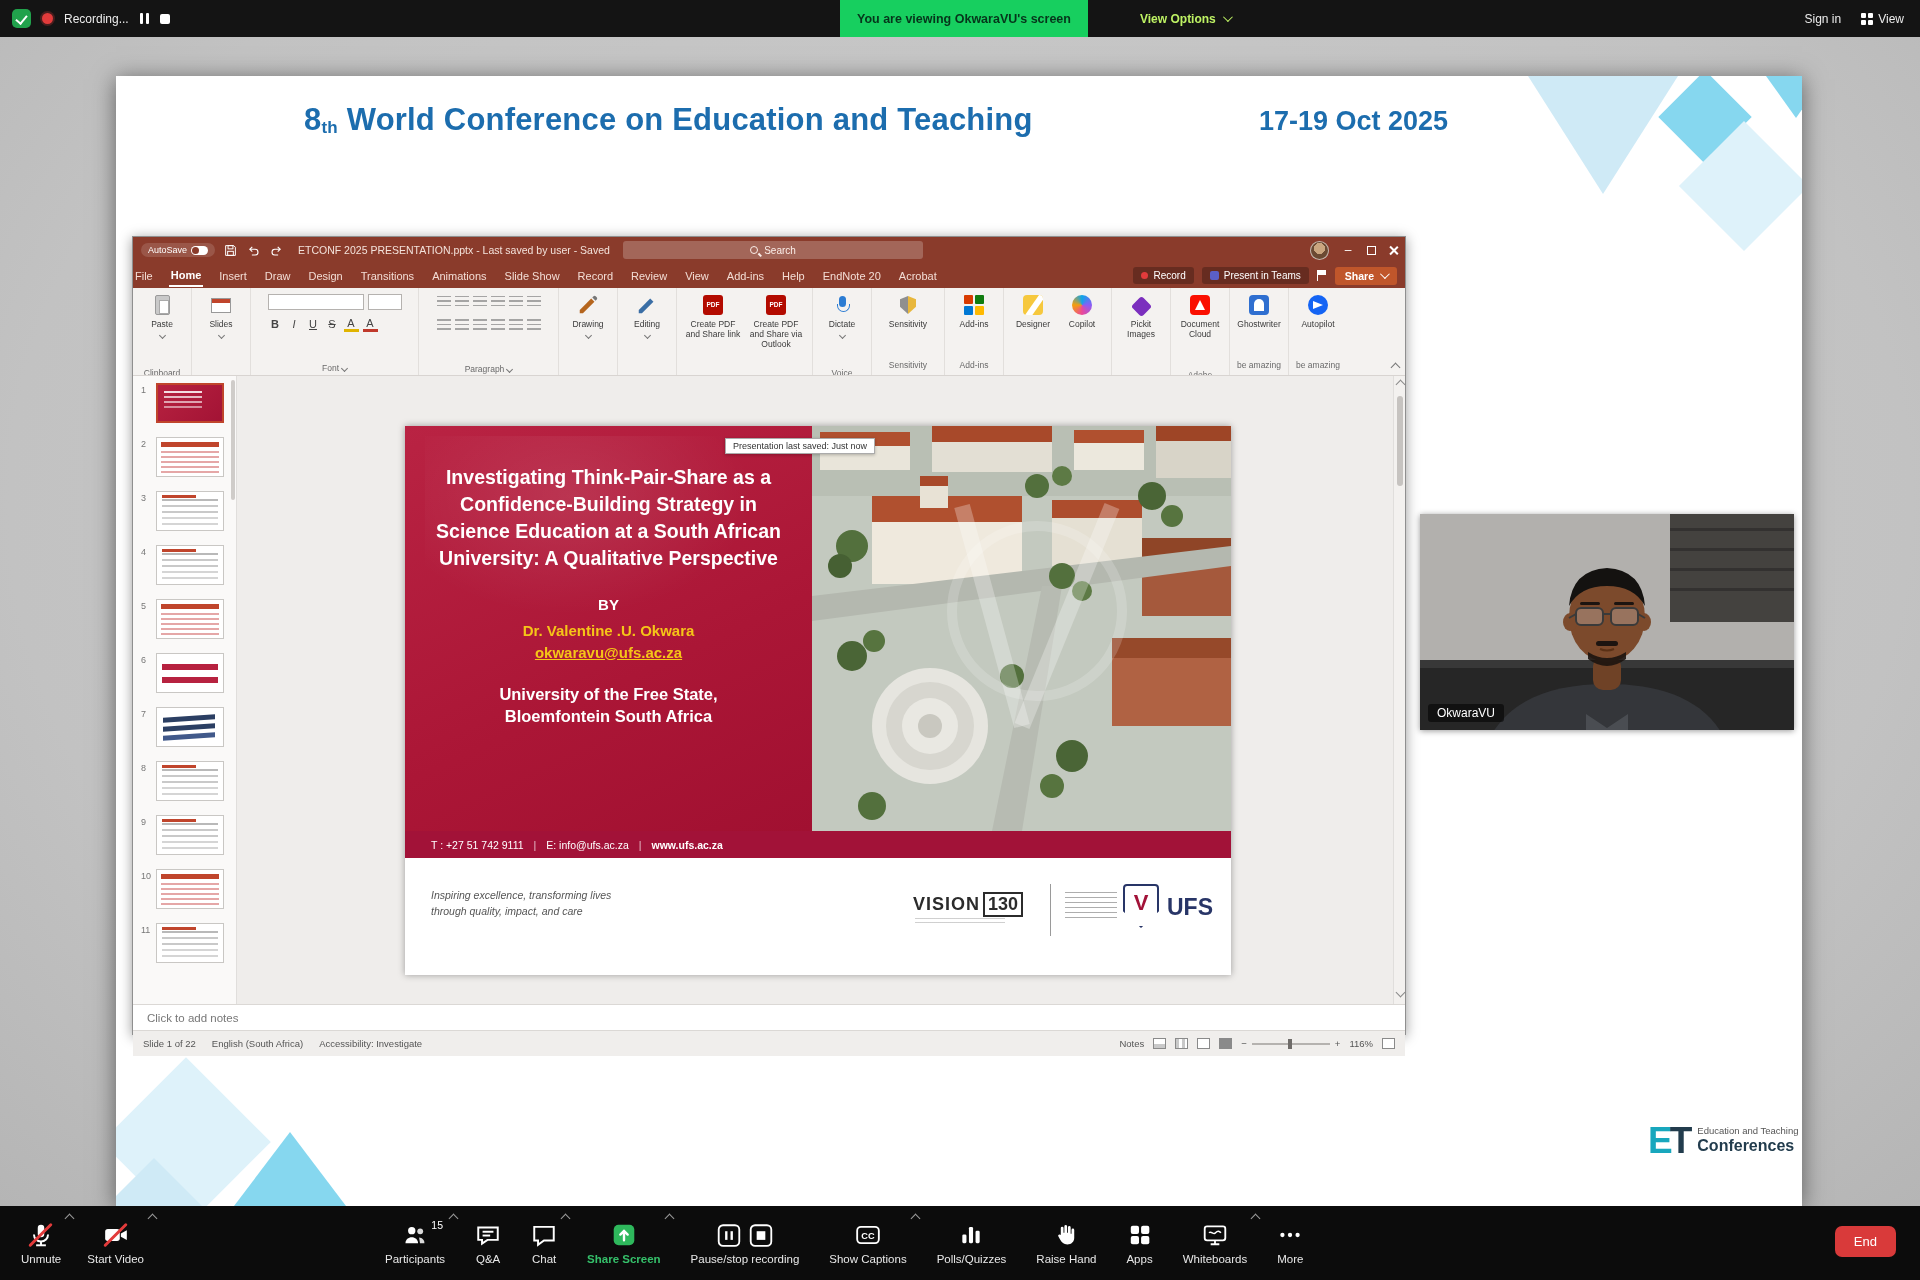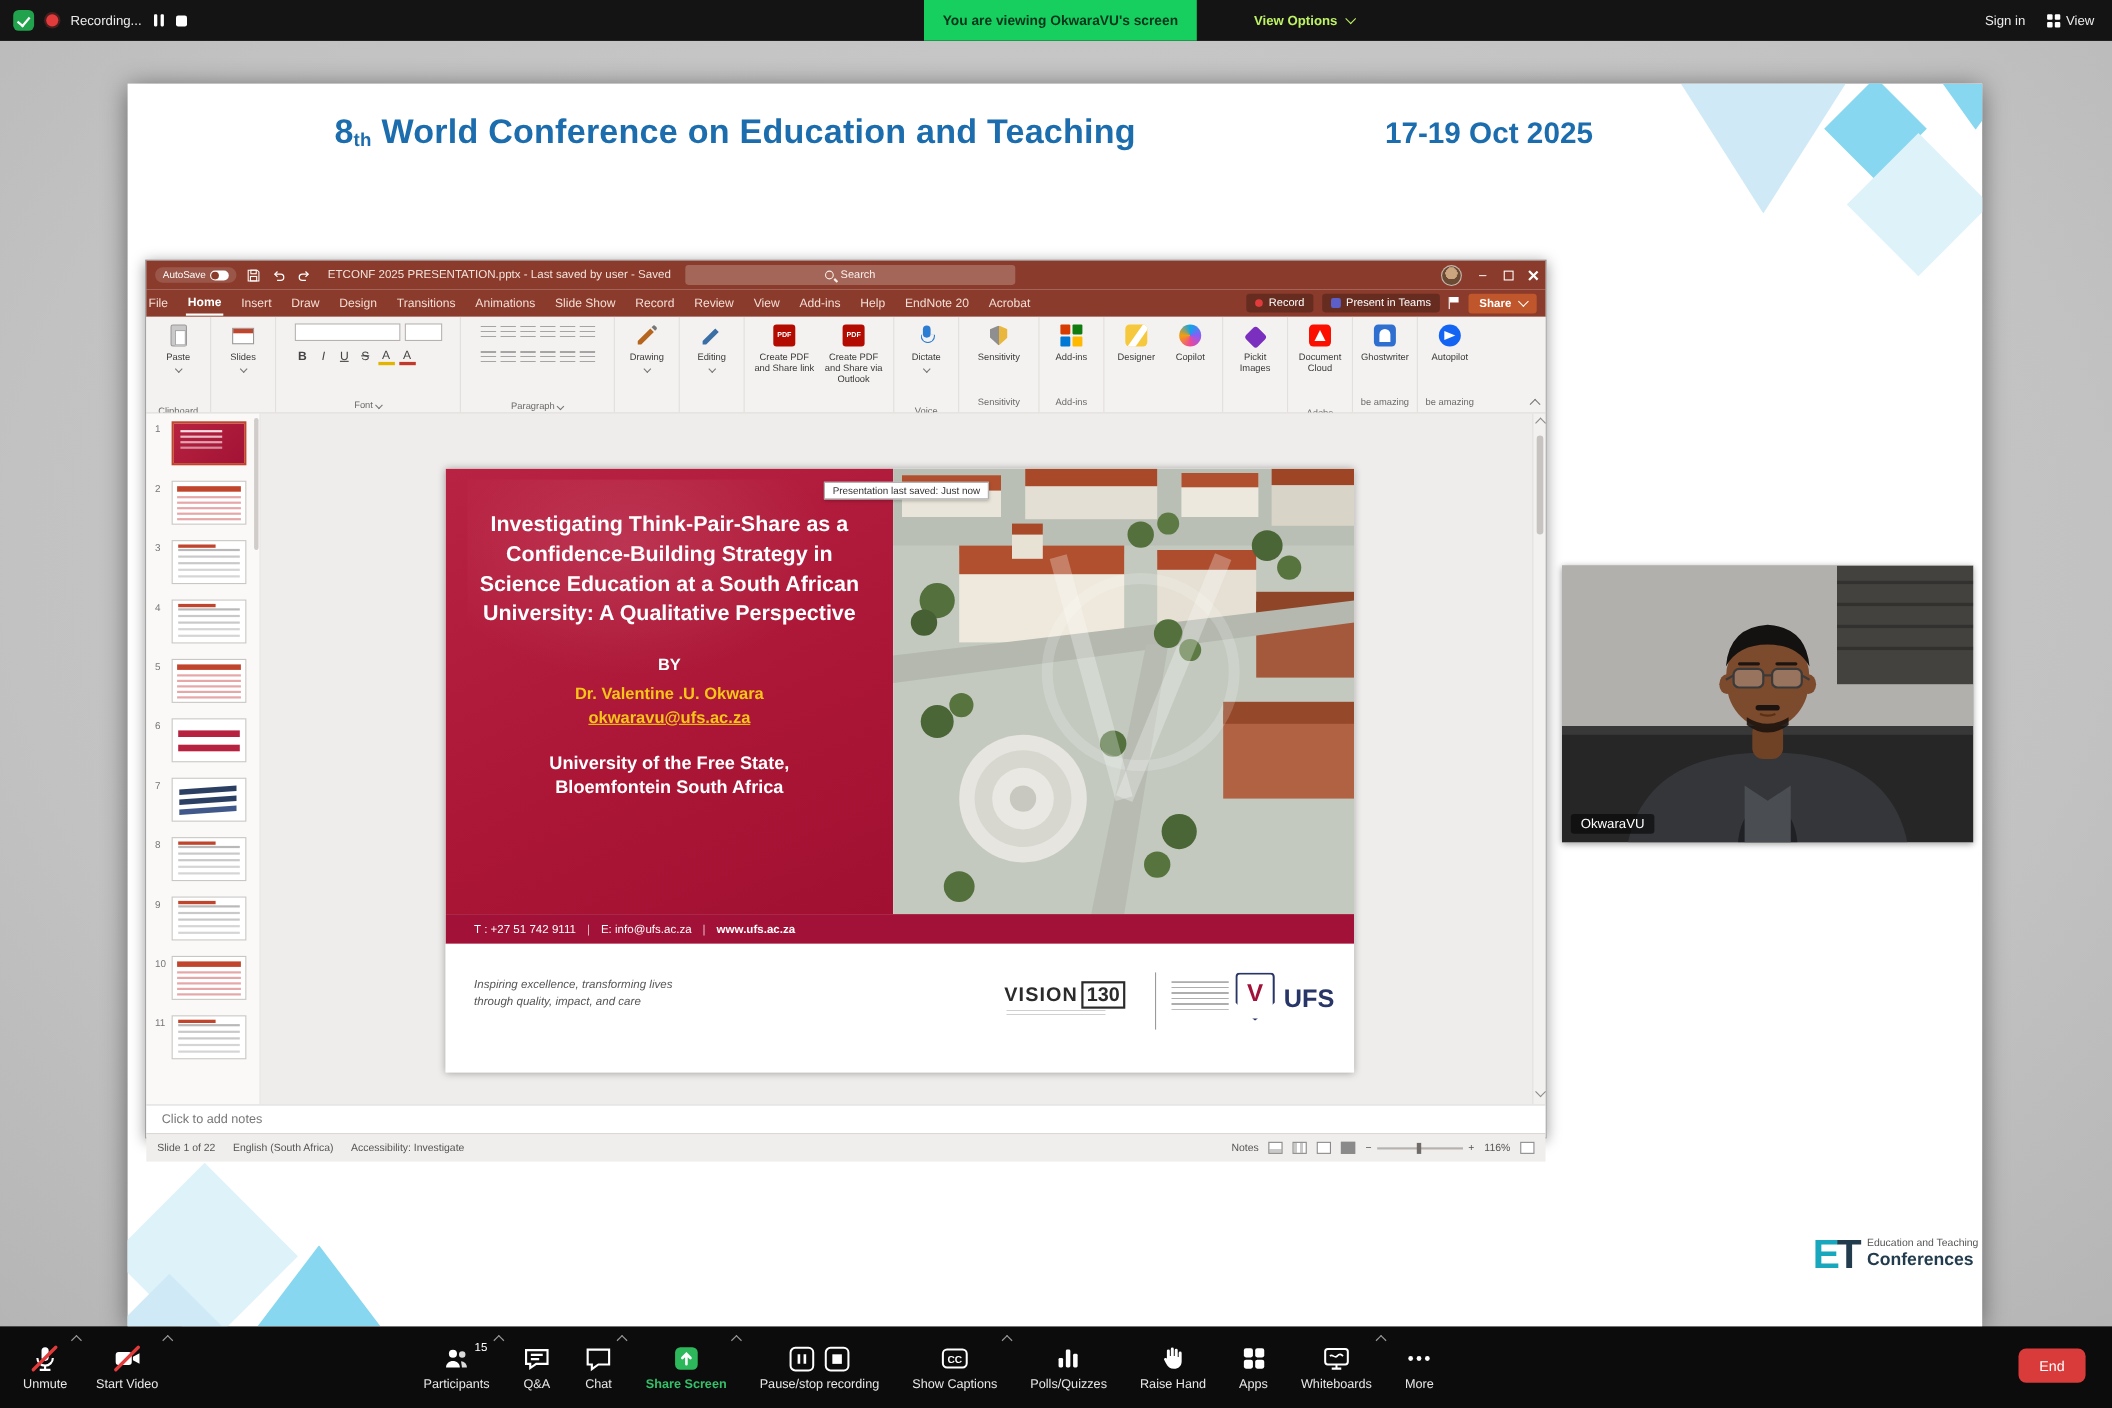--- a/index.html
+++ b/index.html
@@ -143,37 +143,37 @@
   .s-motto { position:absolute; left:26px; top:30px; font-style:italic; font-size:10.5px; color:#555; line-height:1.5; }
   .vision { position:absolute; left:508px; top:34px; display:flex; align-items:center; gap:3px; }
   .vision .v1 { font-size:18px; font-weight:bold; color:#2b2b2b; letter-spacing:1px; }
   .vision .v2 { font-size:18px; font-weight:bold; color:#2b2b2b; border:2.2px solid #2b2b2b; padding:0 3px; }
   .vision-sub { position:absolute; left:510px; top:60px; width:90px; height:8px; background:repeating-linear-gradient(to bottom,#bbb 0 1px, transparent 1px 4px); opacity:.7; }
   .f-div { position:absolute; left:645px; top:26px; width:1px; height:52px; background:#9a9a9a; }
   .ufs-tiny { position:absolute; left:660px; top:34px; width:52px; height:26px; background:repeating-linear-gradient(to bottom,#999 0 1.5px, transparent 1.5px 5px); opacity:.8; }
   .ufs-shield { position:absolute; left:718px; top:26px; width:36px; height:44px; border:2.5px solid #283567; border-radius:4px 4px 14px 14px; clip-path:polygon(0 0,100% 0,100% 62%,50% 100%,0 62%); background:#fff; }
   .ufs-shield::after { content:"V"; position:absolute; left:0; top:4px; width:100%; text-align:center; font-size:22px; font-weight:bold; color:#a21238; }
   .ufs-word { position:absolute; left:762px; top:36px; font-size:23px; font-weight:bold; color:#283567; }
-  .tooltip { position:absolute; left:344px; top:12px; background:#fff; border:1px solid #ababab; box-shadow:0 1px 3px rgba(0,0,0,.25); font-size:9px; color:#333; padding:2px 7px; white-space:nowrap; }
+  .tooltip { position:absolute; left:320px; top:12px; background:#fff; border:1px solid #ababab; box-shadow:0 1px 3px rgba(0,0,0,.25); font-size:9px; color:#333; padding:2px 7px; white-space:nowrap; }
 
   
   .notesbar { position:absolute; left:0; top:767px; width:100%; height:26px; background:#fff; border-top:1px solid #dbd8d5; color:#777; font-size:11.5px; display:flex; align-items:center; padding:0 14px; }
   .statusbar { position:absolute; left:0; top:793px; width:100%; height:26px; background:#f0eeec; border-top:1px solid #dbd8d5; display:flex; align-items:center; font-size:9.5px; color:#555; padding:0 10px; }
   .sb-left { display:flex; gap:16px; align-items:center; }
   .sb-right { margin-left:auto; display:flex; gap:9px; align-items:center; }
   .sb-ic { width:13px; height:11px; border:1px solid #8a8a8a; background:#fff; }
   .sb-ic.f1 { background:linear-gradient(#fff 60%, #c9c9c9 60%); }
   .sb-ic.f2 { background:repeating-linear-gradient(90deg,#c9c9c9 0 3px, #fff 3px 6px); }
   .sb-ic.f3 { background:#8a8a8a; }
   .zoomline { display:flex; align-items:center; gap:5px; }
   .ztrack { width:78px; height:2px; background:#b5b2af; position:relative; }
   .zknob { position:absolute; left:36px; top:-4px; width:4px; height:10px; background:#6f6c69; }
 
   
-  #cam { position:absolute; left:1304px; top:438px; width:374px; height:252px; background:#a9a7a4; overflow:hidden; box-shadow:0 1px 6px rgba(0,0,0,.4); }
+  #cam { position:absolute; left:1304px; top:438px; width:374px; height:216px; background:#a9a7a4; overflow:hidden; box-shadow:0 1px 6px rgba(0,0,0,.4); }
   .cam-name { position:absolute; left:8px; bottom:8px; background:rgba(0,0,0,.55); color:#fff; font-size:12px; padding:2px 9px; border-radius:3px; }
 
   
   #etlogo { position:absolute; left:1532px; top:1046px; display:flex; align-items:center; gap:8px; }
   .et-mark { font-size:37px; font-weight:bold; line-height:1; letter-spacing:-3px; }
   .et-e { color:#18a7bd; } .et-t { color:#223c4d; }
   .et-text { display:flex; flex-direction:column; line-height:1.15; }
   .et-l1 { font-size:9.5px; color:#555; }
   .et-l2 { font-size:16px; font-weight:bold; color:#223c4d; }
 

